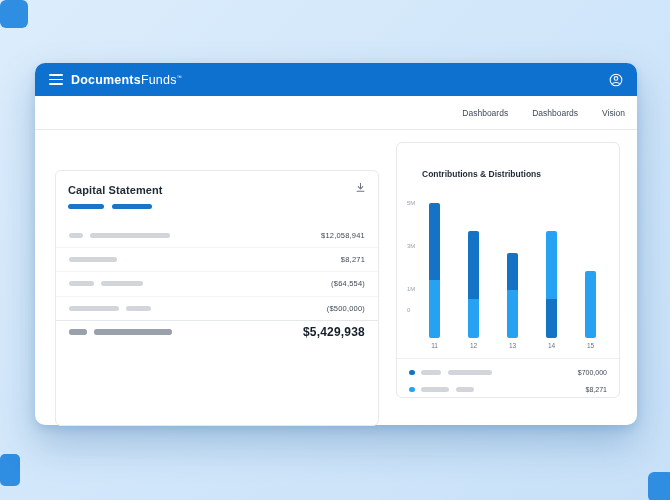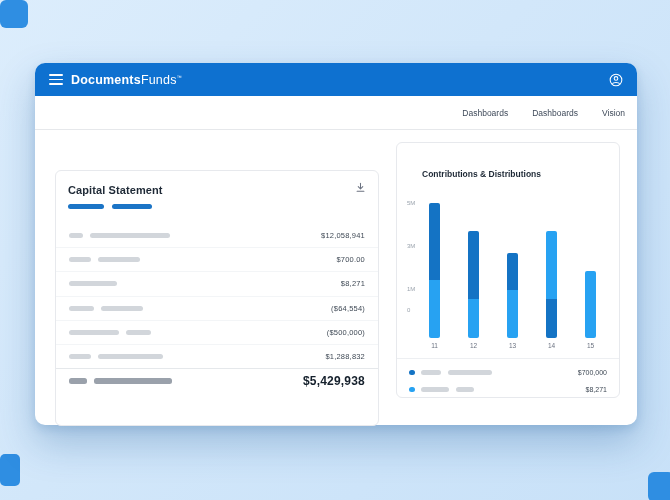--- a/index.html
+++ b/index.html
@@ -108,42 +108,32 @@
             <div class="chip" style="width: 36px;"></div>
             <div class="chip" style="width: 40px;"></div>
           </div>
         <div class="rows" id="cs-rows">
             <div class="row">
               <span class="sk" style="width: 14px;"></span>
               <span class="sk" style="width: 80px;"></span>
               <span class="amount">$12,058,941</span>
             </div>
             <div class="row">
-              <span class="sk" style="width: 22px;"></span>
-              <span class="sk" style="width: 42px;"></span>
-              <span class="amount">$700.00</span>
-            </div>
-            <div class="row">
               <span class="sk" style="width: 48px;"></span>
               <span class="amount">$8,271</span>
             </div>
             <div class="row">
               <span class="sk" style="width: 25px;"></span>
               <span class="sk" style="width: 42px;"></span>
               <span class="amount">($64,554)</span>
             </div>
             <div class="row">
               <span class="sk" style="width: 50px;"></span>
               <span class="sk" style="width: 25px;"></span>
               <span class="amount">($500,000)</span>
-            </div>
-            <div class="row">
-              <span class="sk" style="width: 22px;"></span>
-              <span class="sk" style="width: 65px;"></span>
-              <span class="amount">$1,288,832</span>
             </div>
             <div class="row total">
               <span class="sk" style="width: 18px;"></span>
               <span class="sk" style="width: 78px;"></span>
               <span class="amount">$5,429,938</span>
             </div>
           </div>
       </section>
 
       <section class="panel right">

